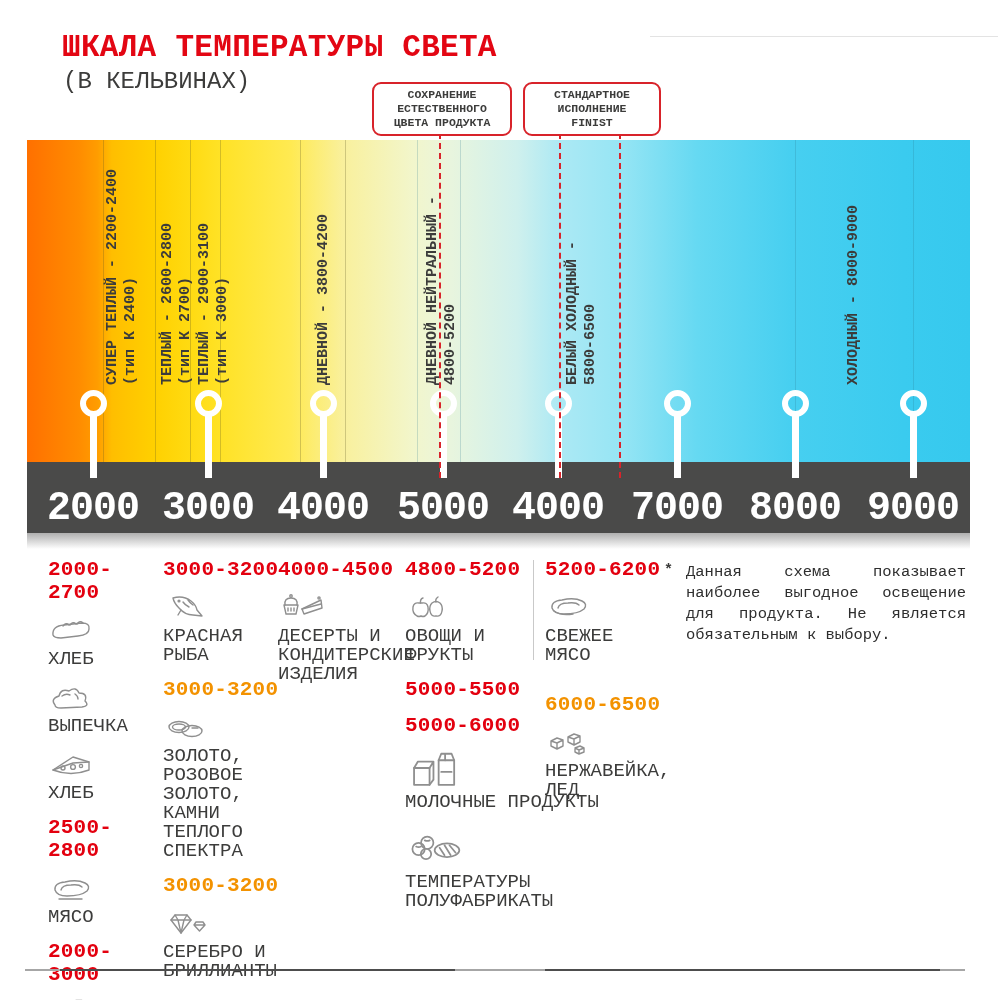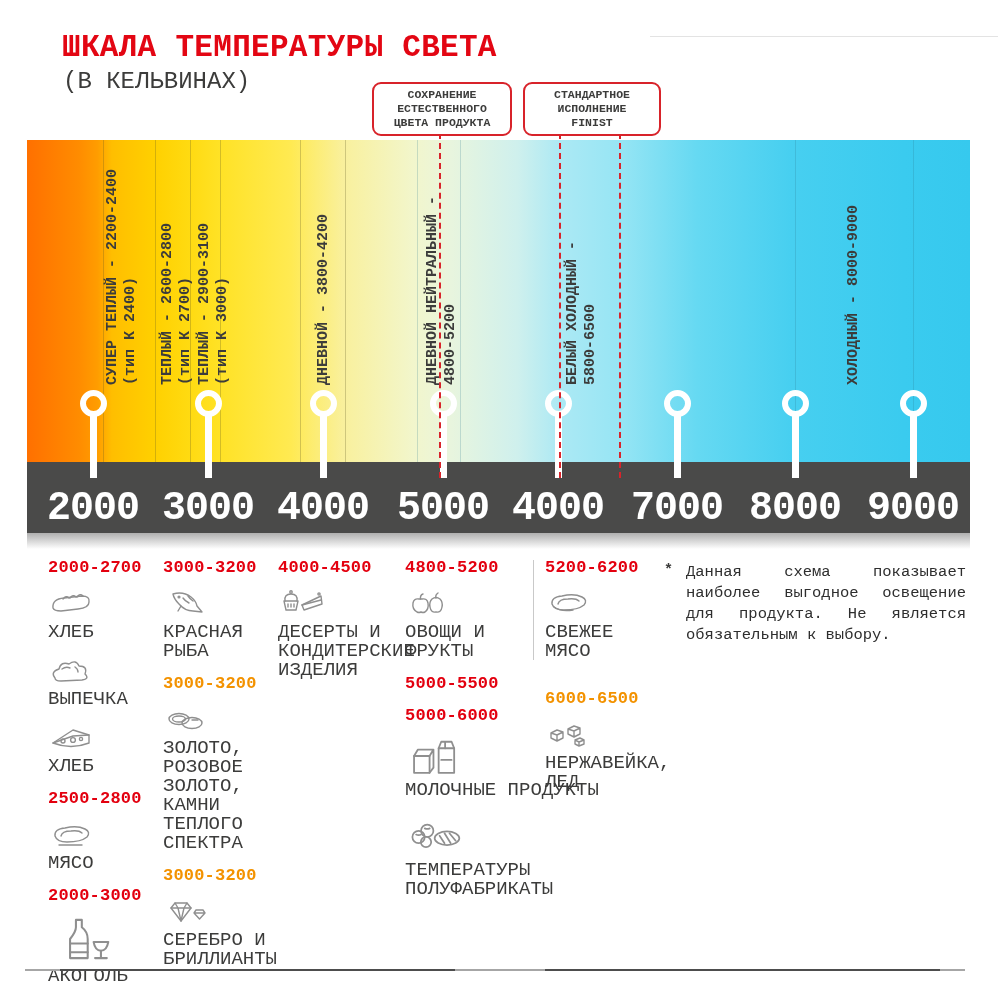--- a/index.html
+++ b/index.html
@@ -40,21 +40,21 @@
   
   .axis{position:absolute;left:27px;top:462px;width:943px;height:71px;background:#4a4a49;z-index:2;}
   .axis-shadow{position:absolute;left:27px;top:533px;width:943px;height:16px;
                background:linear-gradient(to bottom,rgba(110,110,110,.55),rgba(255,255,255,0));z-index:1;}
   .tick{position:absolute;top:486px;width:120px;text-align:center;font-size:40px;font-weight:bold;color:#fff;
         letter-spacing:-1px;z-index:6;}
 
   
   .col{position:absolute;top:558px;}
   .grp{margin-bottom:13px;}
-  .range{font-size:17px;font-weight:bold;color:#e3000f;margin:0 0 9px 0;letter-spacing:.2px;}
+  .range{font-size:21px;font-weight:bold;color:#e3000f;margin:0 0 9px 0;letter-spacing:.2px;}
   .range.orange{color:#f39200;}
   .item{margin-bottom:11px;}
   .icon{display:block;height:34px;margin-bottom:3px;}
   .icon svg{height:100%;display:block;}
   .icon svg *{fill:none;stroke:#8f8f8f;stroke-width:1.4;stroke-linecap:round;stroke-linejoin:round;}
   .ilabel{font-size:19px;line-height:19px;color:#3c3c3b;}
 
   
   .footnote{position:absolute;left:664px;top:562px;width:302px;display:flex;z-index:2;}
   .fstar{width:22px;font-size:15px;font-weight:bold;flex:0 0 22px;}

